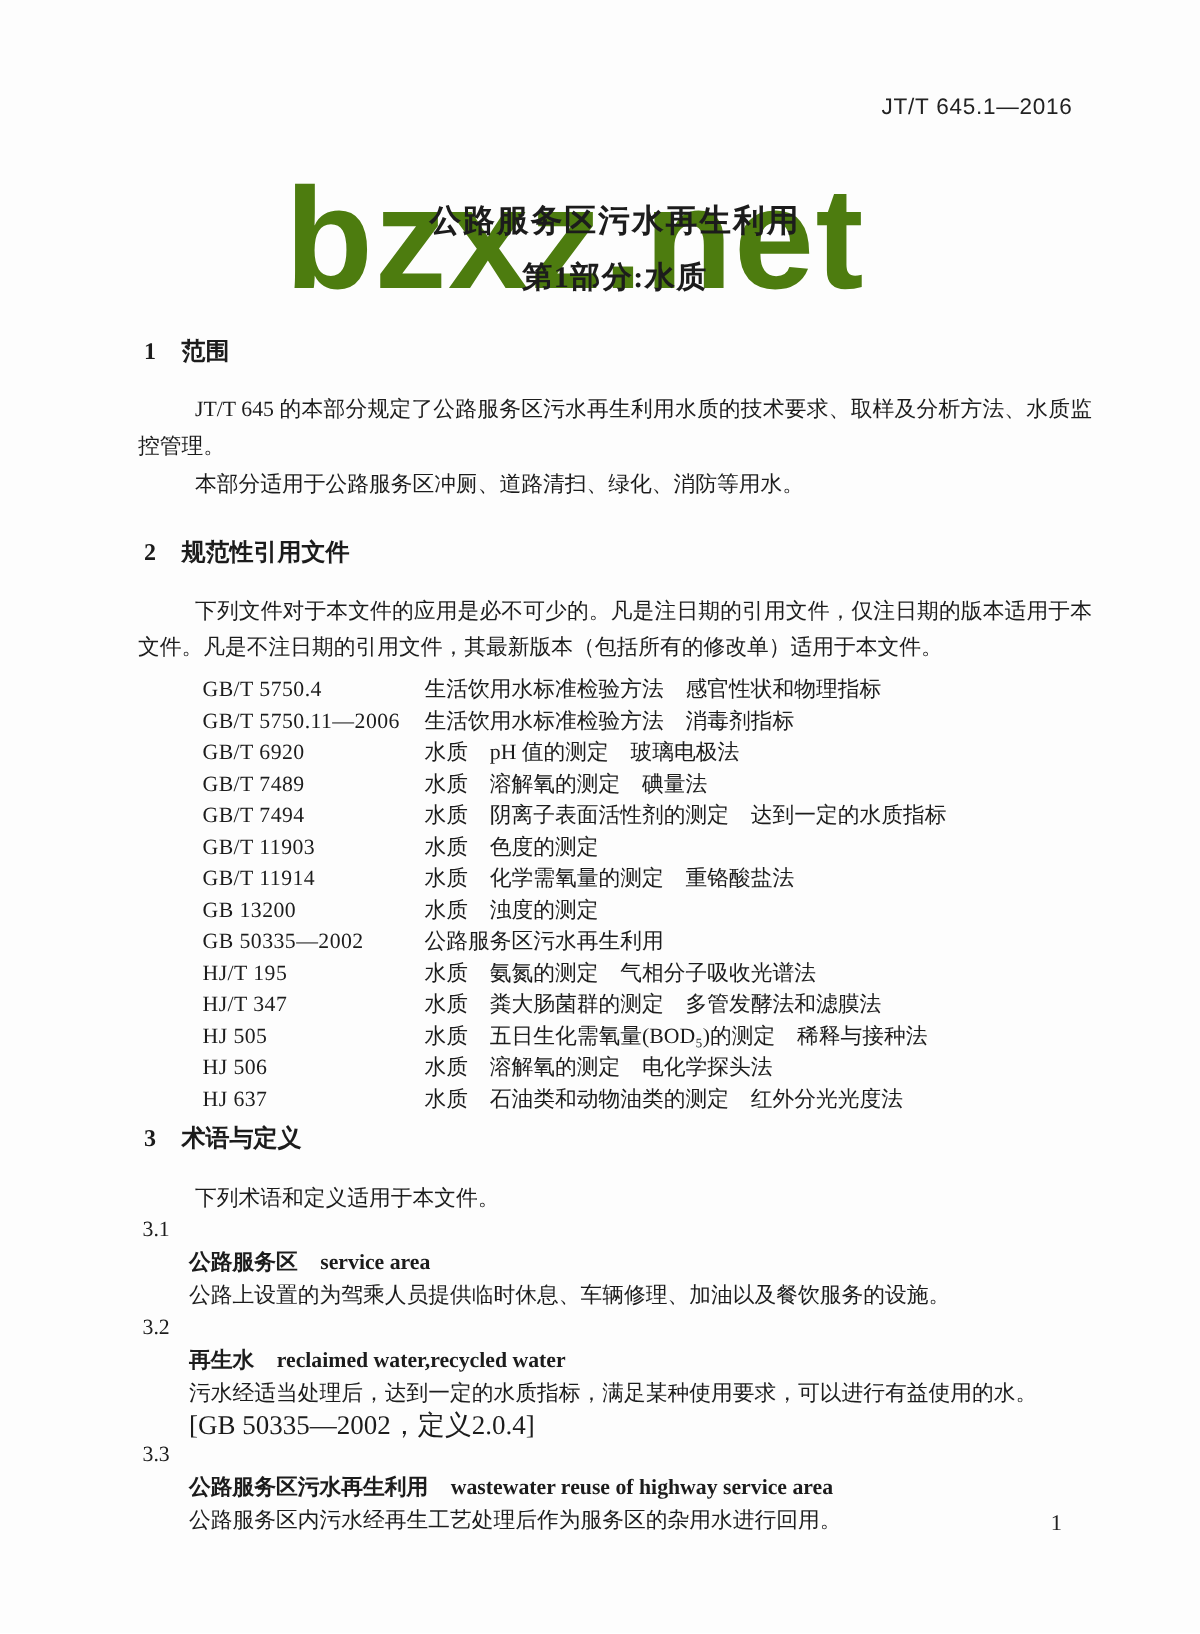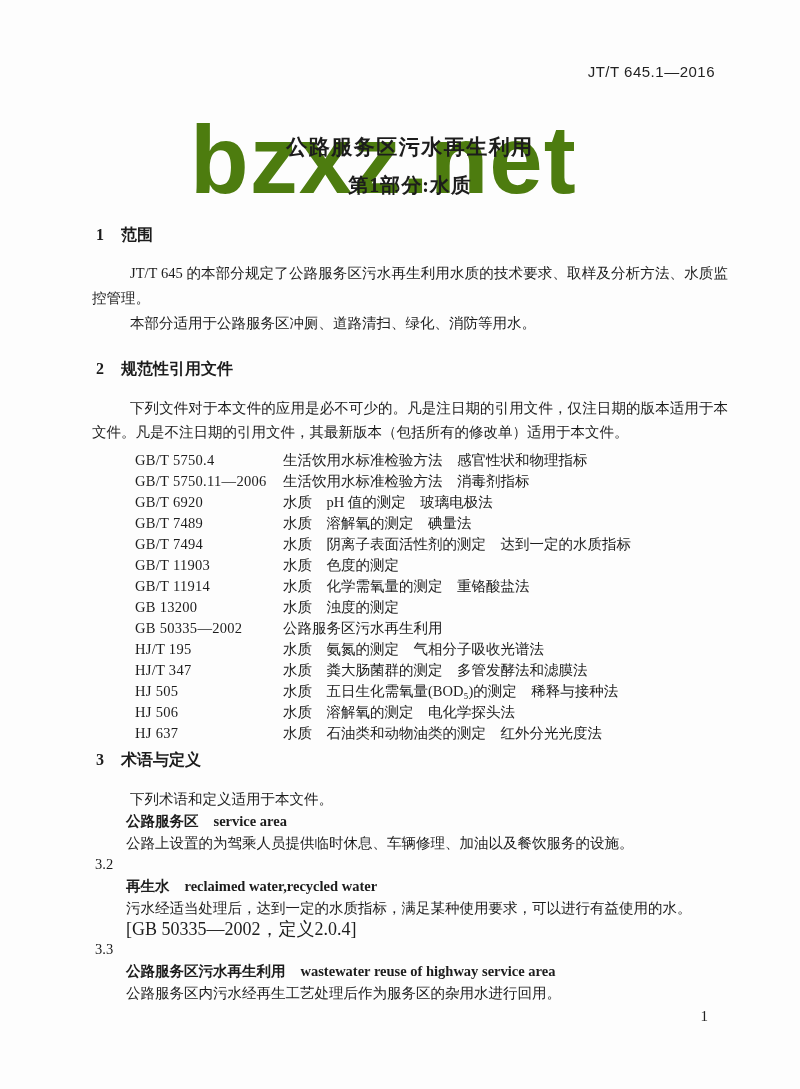--- a/index.html
+++ b/index.html
@@ -206,20 +206,21 @@
 
     <div class="section-heading h3">
       <span class="sec-num">3</span><span class="sec-title">术语与定义</span>
     </div>
 
     <p class="para terms-intro">下列术语和定义适用于本文件。</p>
 
     <div>
 
         <div class="term">
+          <div class="term-number">3.1</div>
           <div class="term-name">
             <span>公路服务区</span><span class="term-en">service area</span>
           </div>
           <div class="term-def">公路上设置的为驾乘人员提供临时休息、车辆修理、加油以及餐饮服务的设施。</div>
 
         </div>
 
         <div class="term">
           <div class="term-number">3.2</div>
           <div class="term-name">

